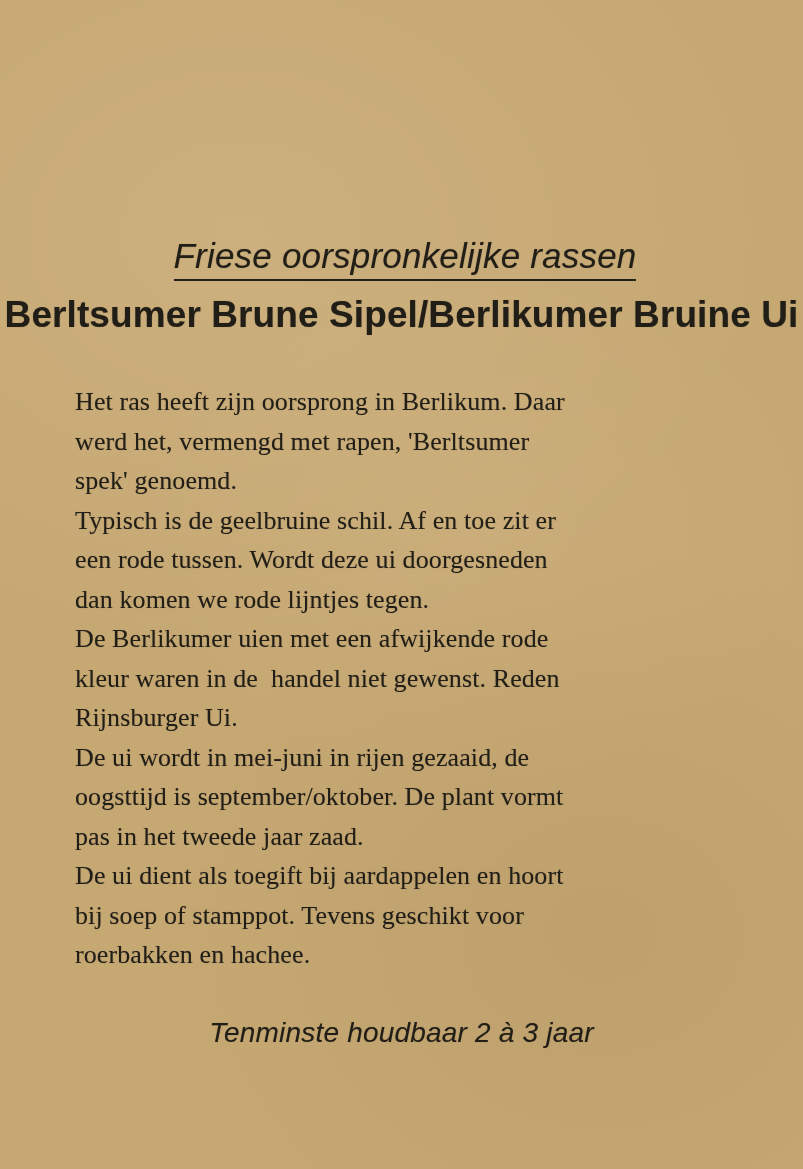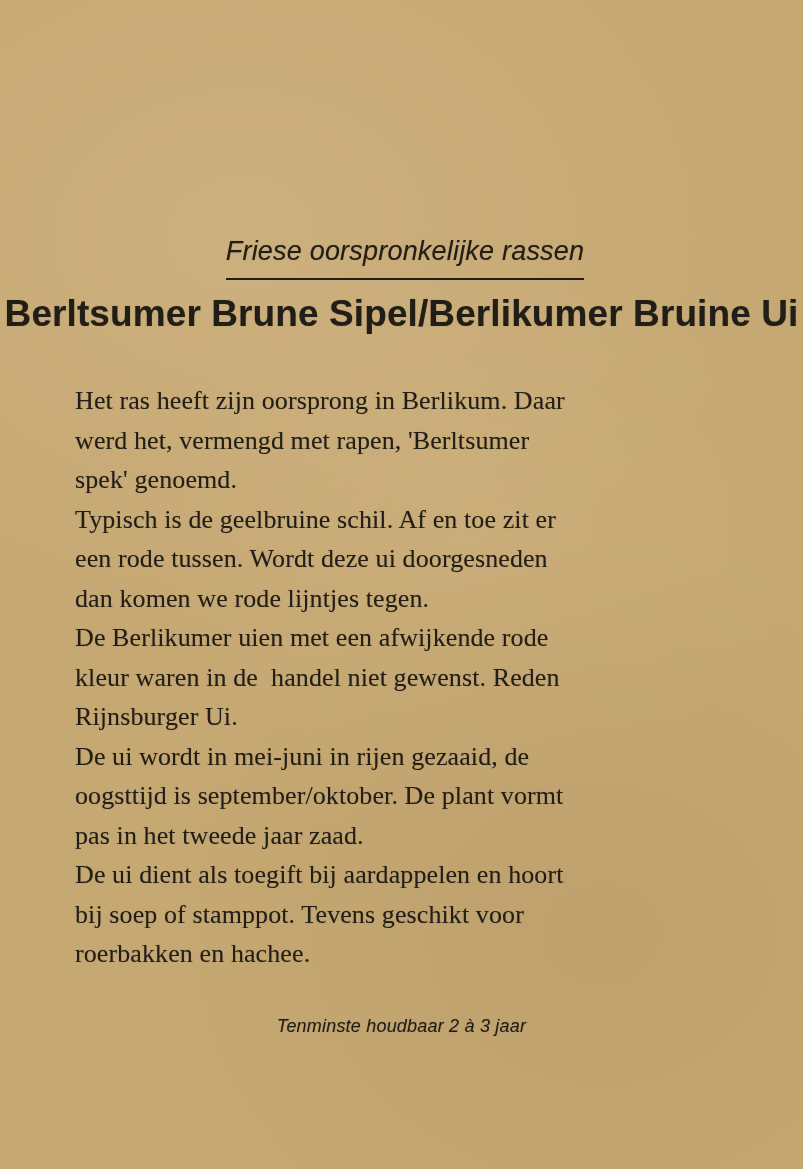--- a/index.html
+++ b/index.html
@@ -27,26 +27,26 @@
     color: #211e18;
   }
 
   .header {
     padding-top: 236px;
     text-align: center;
   }
 
   .series-title {
     display: inline-block;
-    font-size: 27px;
+    font-size: 35px;
     font-style: italic;
     font-weight: 500;
     letter-spacing: 0.2px;
     border-bottom: 2px solid #211e18;
-    padding-bottom: 11px;
+    padding-bottom: 3px;
     text-shadow: 0 0 1px rgba(40,32,18,0.35);
     margin-left: 7px;
   }
 
   .variety-title {
     margin-top: 13px;
     font-size: 37px;
     font-weight: bold;
     letter-spacing: 0.1px;
     text-shadow: 0 0 1px rgba(40,32,18,0.35);
@@ -66,21 +66,21 @@
     text-shadow: 0 0 1px rgba(40,32,18,0.30);
     font-family: Liberation Serif, serif;
   }
 
   .footer {
     margin-top: 42px;
     text-align: center;
   }
 
   .shelf-life {
-    font-size: 18px;
+    font-size: 28px;
     font-style: italic;
     font-weight: 500;
     letter-spacing: 0.2px;
     text-shadow: 0 0 1px rgba(40,32,18,0.35);
   }
 </style>
 </head>
 <body>
 
 <div class="sheet">

